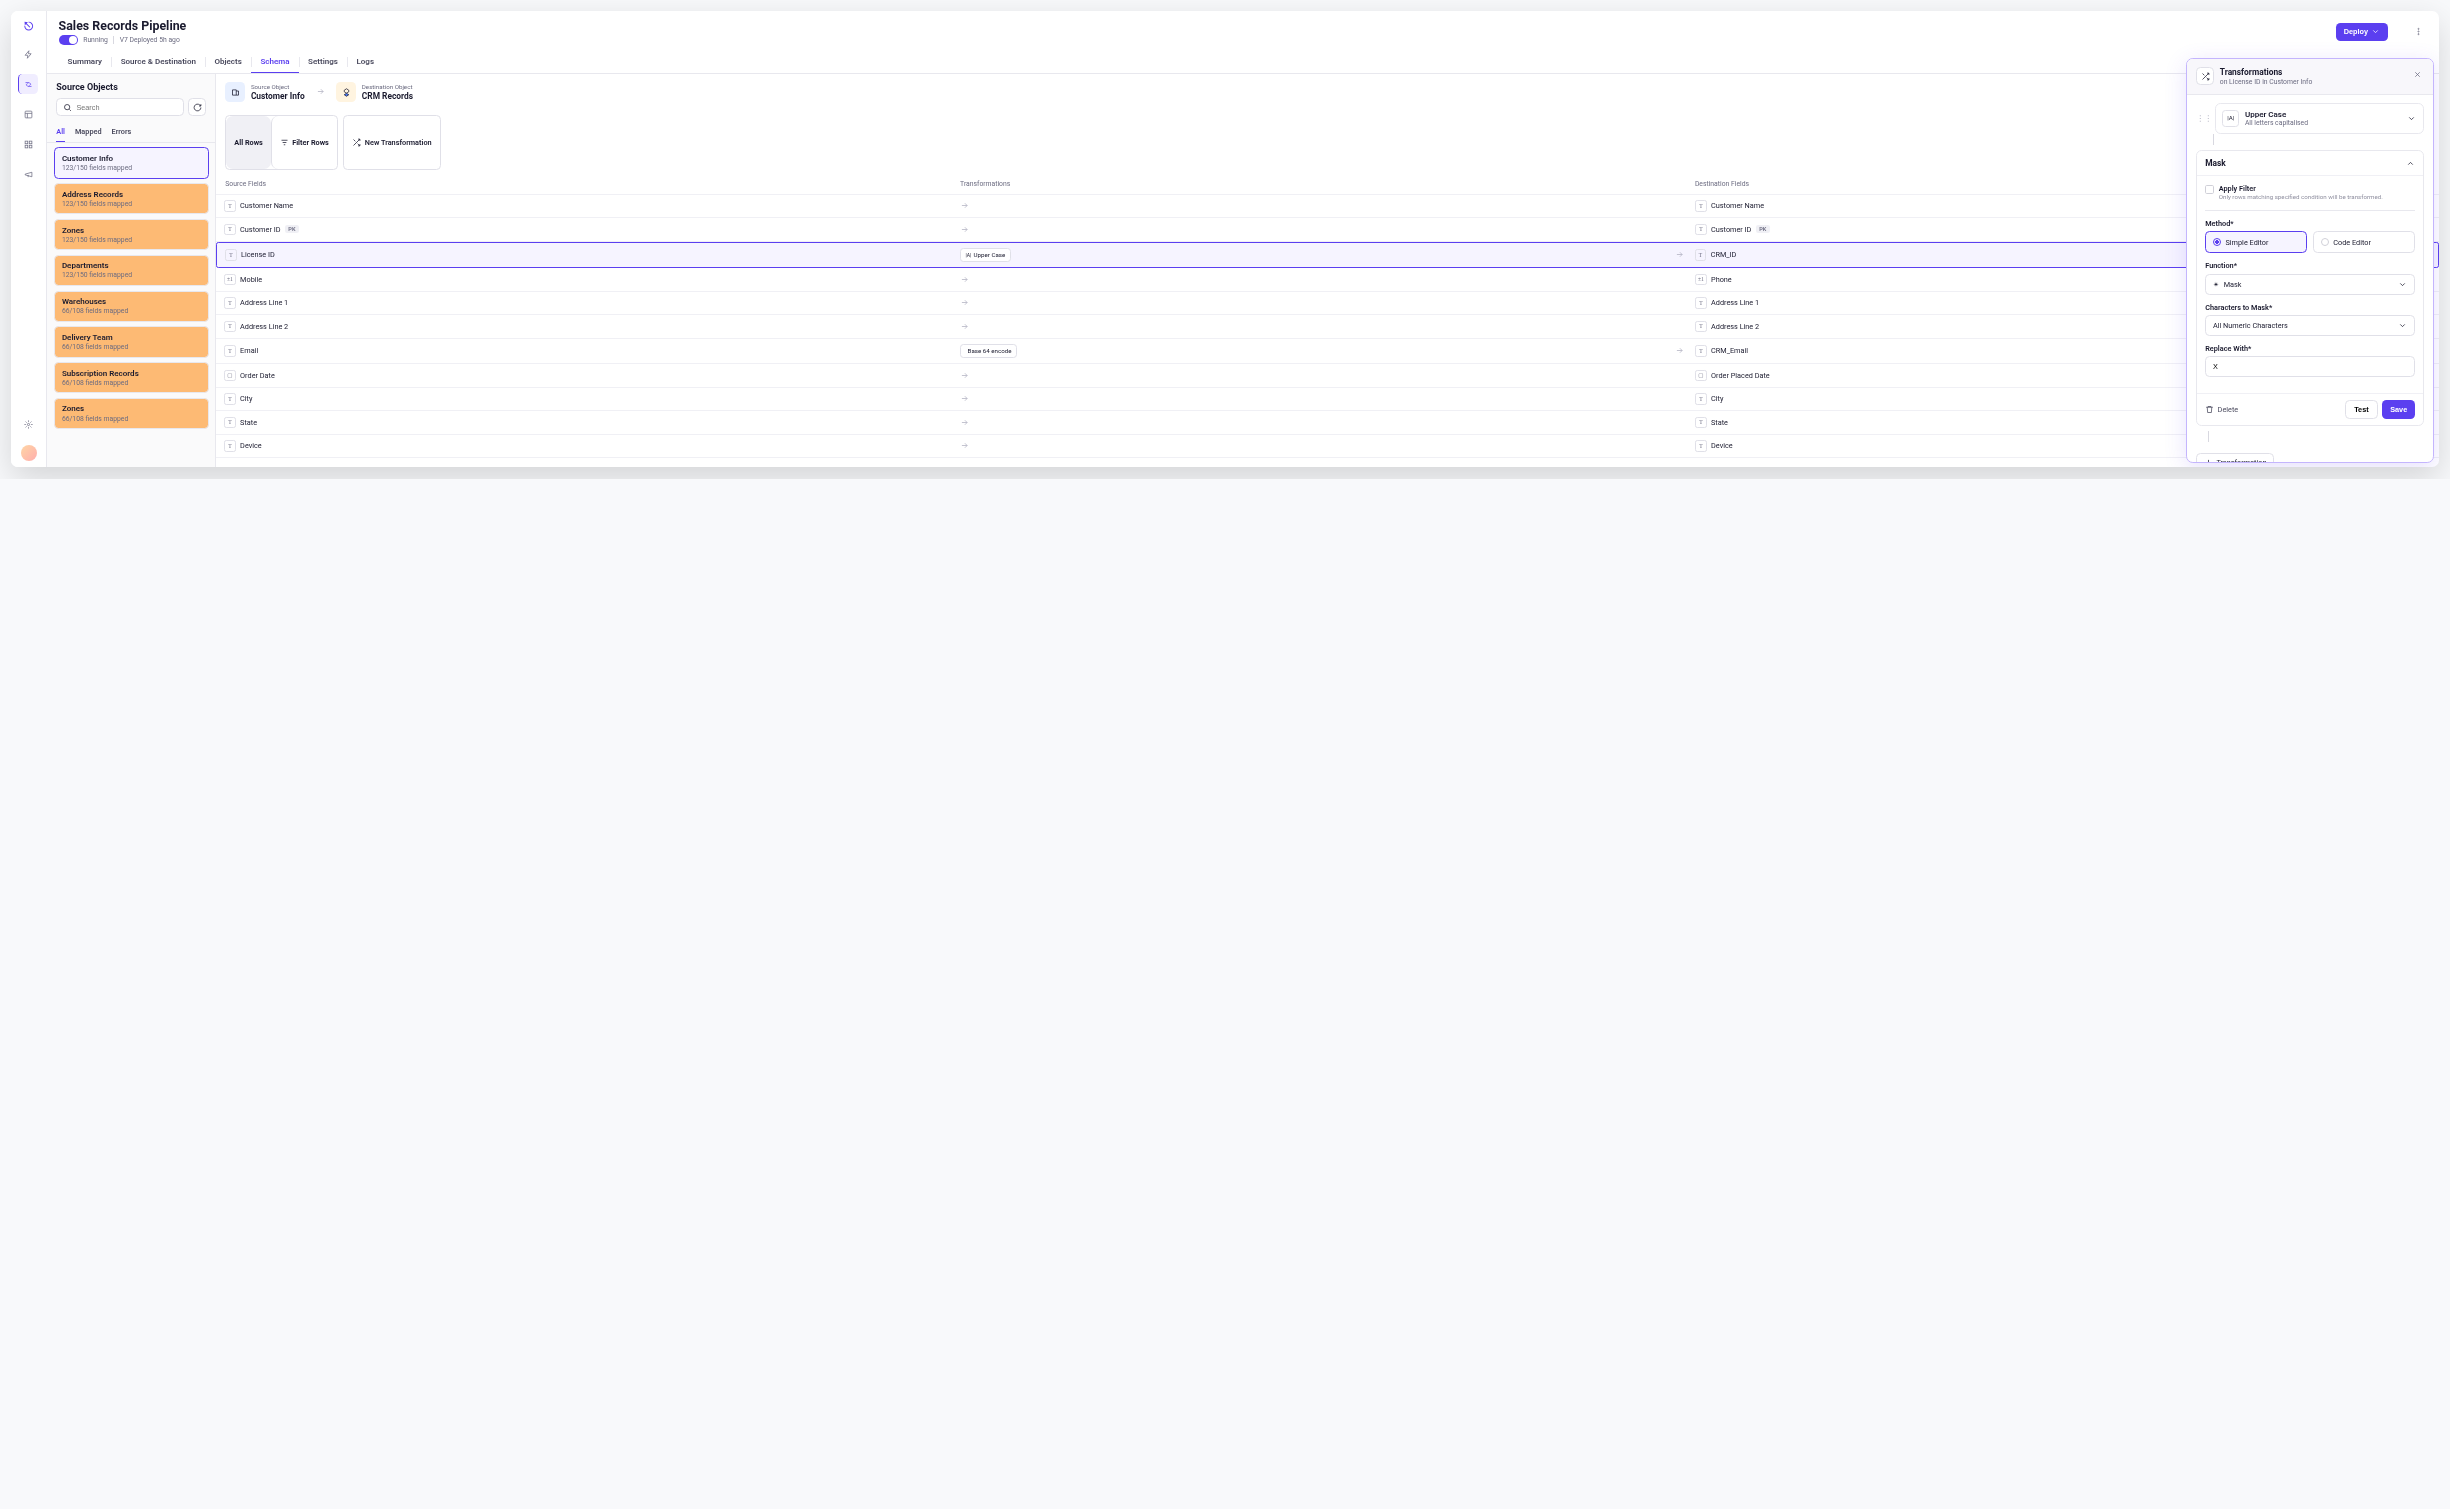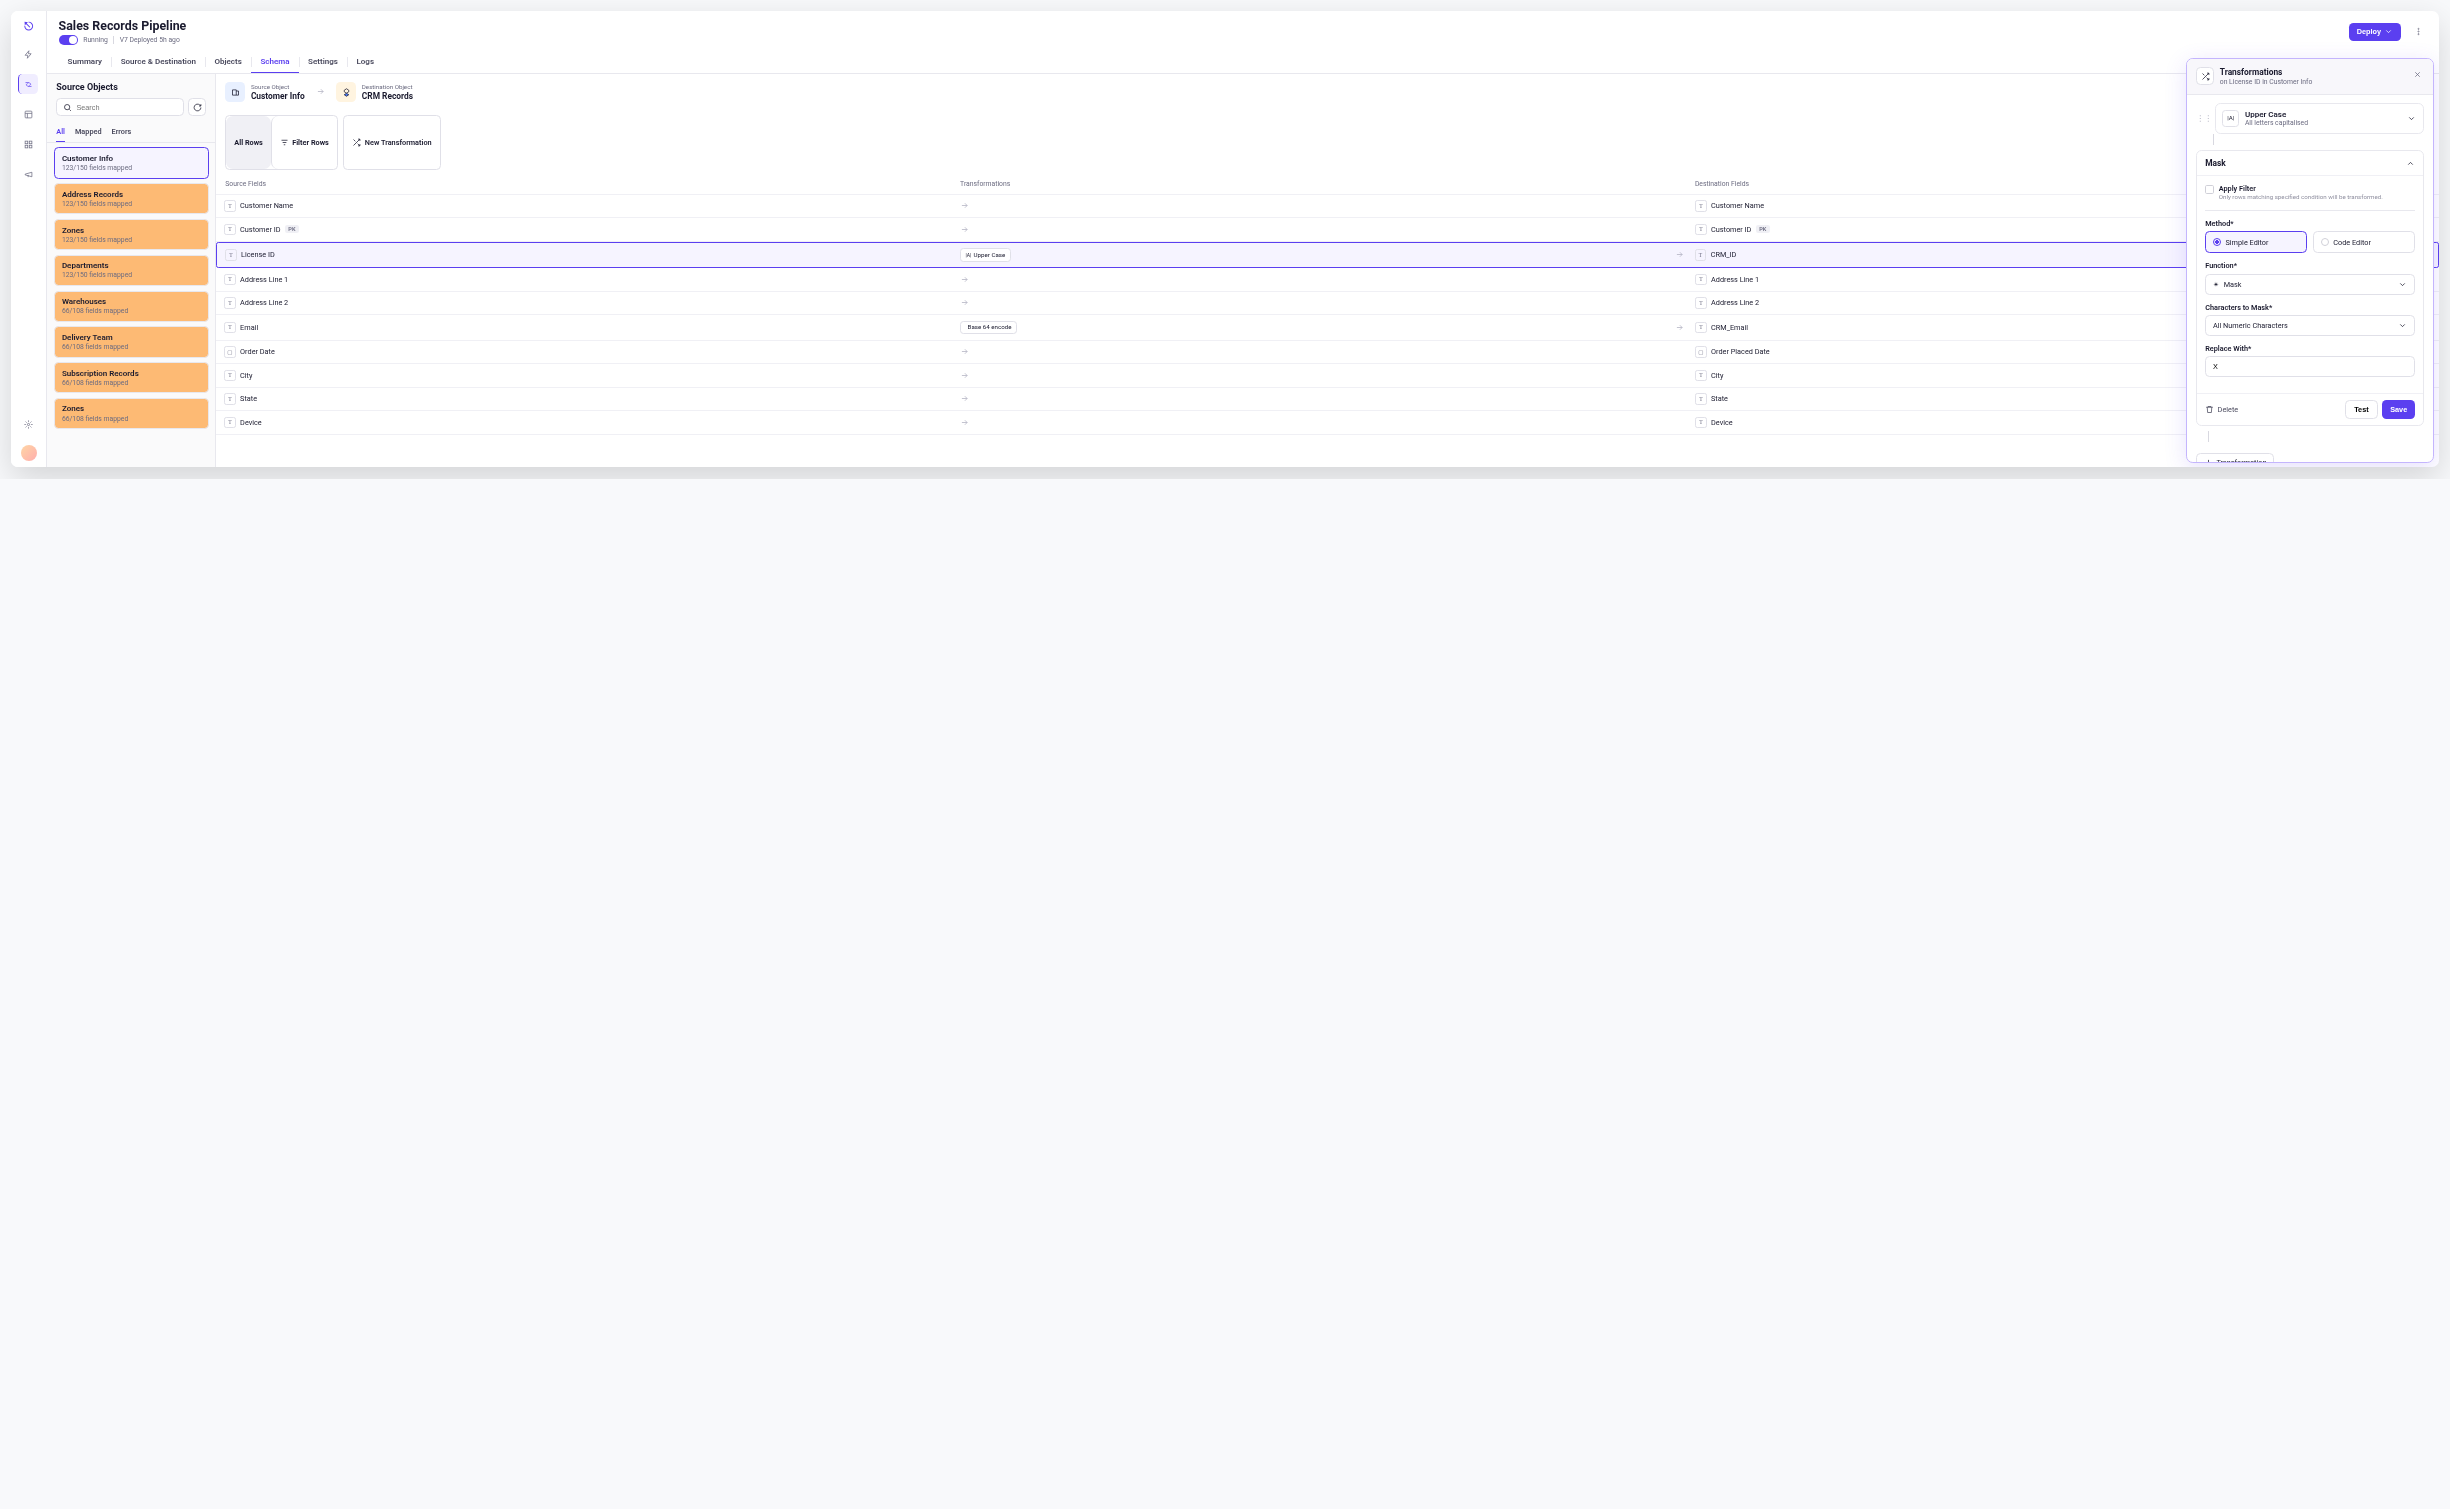--- a/index.html
+++ b/index.html
@@ -157,21 +157,21 @@
     <div class="header">
       <div>
         <div class="title">Sales Records Pipeline</div>
         <div class="status-row">
           <div class="toggle"></div>
           <span>Running</span>
           <div class="divider-v"></div>
           <span>V7 Deployed 5h ago</span>
         </div>
       </div>
-      <div style="display:flex;align-items:center;gap:8px">
+      <div style="display:flex;align-items:center;gap:21px">
         <button class="deploy-btn">
             <span>Deploy</span>
             <svg viewBox="0 0 24 24">
               <path d="M6 9l6 6 6-6"></path>
             </svg>
           </button>
         <div class="kebab">
             <svg viewBox="0 0 24 24" fill="currentColor" stroke="none">
               <circle cx="12" cy="5" r="1.5"></circle>
               <circle cx="12" cy="12" r="1.5"></circle>
@@ -356,20 +356,37 @@
                   </svg>
                 </span>
               </div>
               <div class="field">
                 <span class="ftype">T</span>
                 <span>CRM_ID</span>
               </div>
             </div>
             <div class="row">
               <div class="field">
+                <span class="ftype">±1</span>
+                <span>Mobile</span>
+              </div>
+              <div class="trans-cell">
+                <span class="arrow-col">
+                  <svg viewBox="0 0 24 24">
+                    <path d="M5 12h14M13 6l6 6-6 6"></path>
+                  </svg>
+                </span>
+              </div>
+              <div class="field">
+                <span class="ftype">±1</span>
+                <span>Phone</span>
+              </div>
+            </div>
+            <div class="row">
+              <div class="field">
                 <span class="ftype">T</span>
                 <span>Address Line 1</span>
               </div>
               <div class="trans-cell">
                 <span class="arrow-col">
                   <svg viewBox="0 0 24 24">
                     <path d="M5 12h14M13 6l6 6-6 6"></path>
                   </svg>
                 </span>
               </div>

